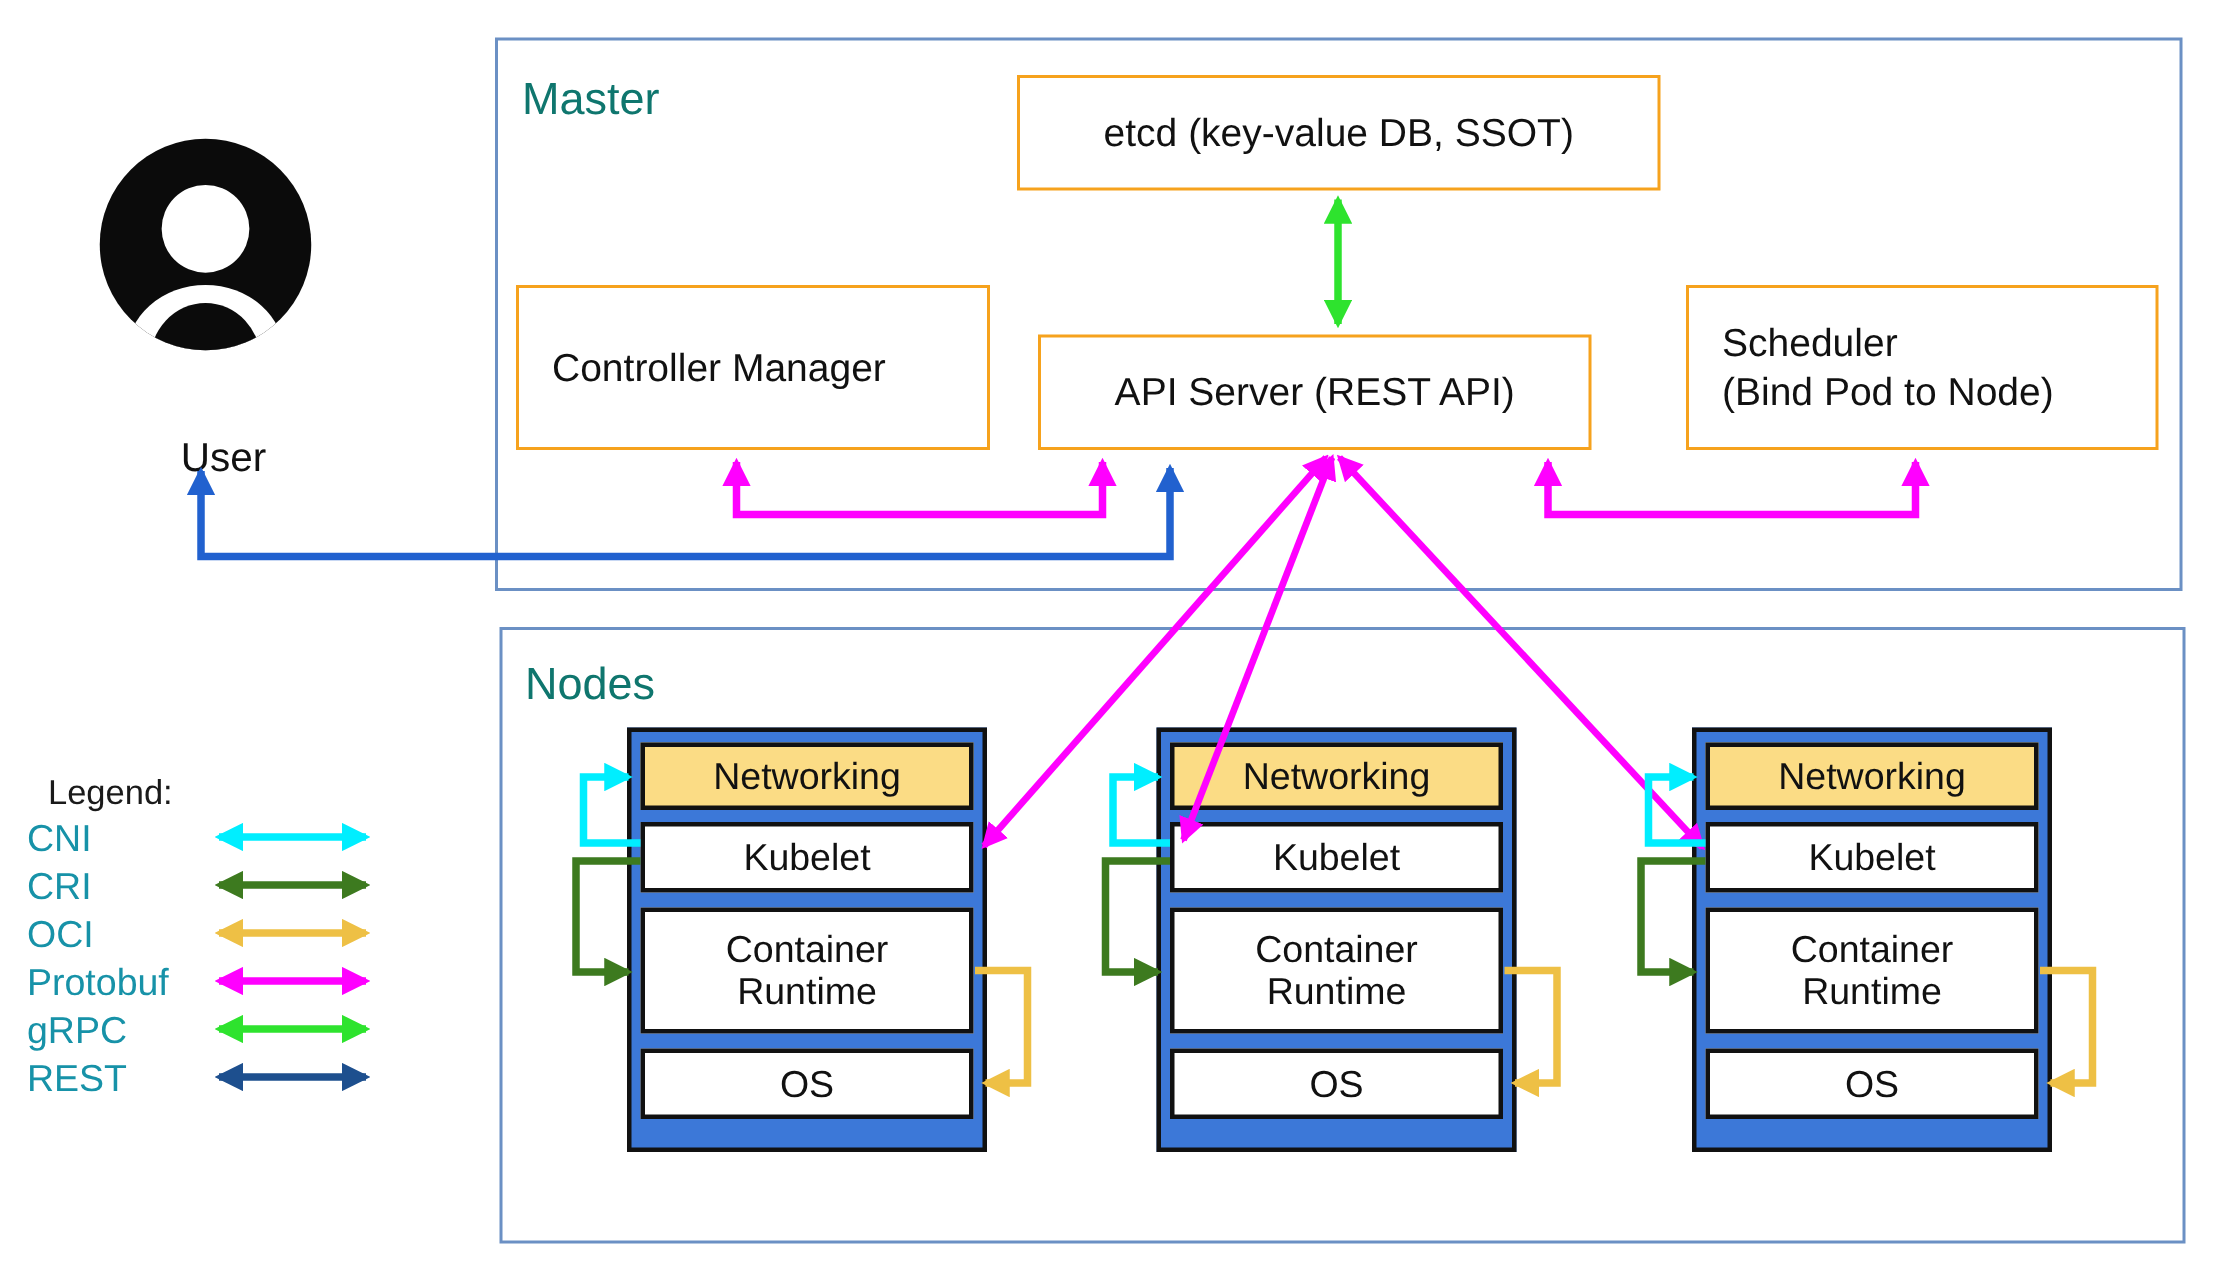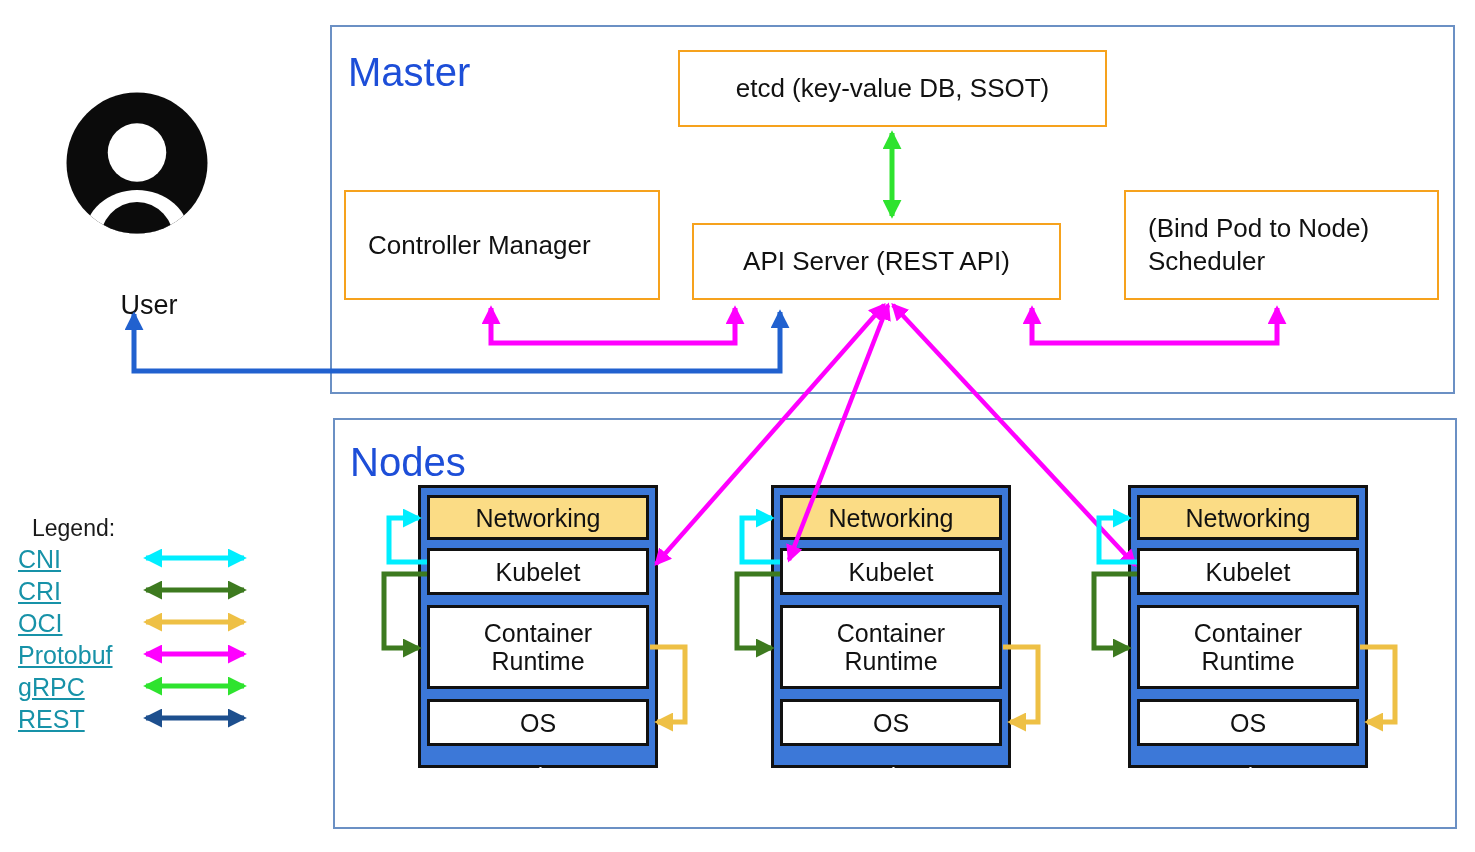--- a/index.html
+++ b/index.html
@@ -8,21 +8,21 @@
     --c-box_border:#f6a21d; --c-frame_border:#6b90c4; --c-node_fill:#3c78d8;
     --c-networking_fill:#fbdc85; --c-legend_link:#1792a8; --c-text:#111111;
   }
   html,body{margin:0;padding:0;background:#ffffff;}
   #stage{
     position:relative;width:1475px;height:852px;background:#ffffff;
     font-family:"Liberation Sans", sans-serif;color:var(--c-text);overflow:hidden;
   }
   .abs{position:absolute;}
   .frame{border:2px solid var(--c-frame_border);background:transparent;}
-  .frame-title{font-size:40px;color:#1d4ed8;}
+  .frame-title{font-size:30px;color:#0f766e;}
   .obox{
     border:2px solid var(--c-box_border);background:#ffffff;font-size:26px;
     display:flex;align-items:center;justify-content:center;text-align:center;
     box-sizing:border-box;line-height:33px;
   }
   .obox.left{justify-content:flex-start;text-align:left;padding-left:22px;}
   .obox .two-line{display:block;}
   .node{
     position:absolute;width:240px;height:283px;box-sizing:border-box;
     background:var(--c-node_fill);border:3px solid #111;top:485px;
@@ -36,21 +36,21 @@
   .layer.kubelet{top:60px;height:47px;}
   .layer.runtime{top:117px;height:84px;padding:0 42px;}
   .layer.os{top:211px;height:47px;}
   .node-label{
     position:absolute;left:0;top:276px;width:100%;text-align:center;
     color:#ffffff;font-size:23px;
   }
   .user-label{font-size:27px;text-align:center;}
   .legend-title{font-size:23px;color:#1a1a1a;}
   .legend-item{
-    font-size:25px;color:var(--c-legend_link);text-decoration:underline;
+    font-size:25px;color:var(--c-legend_link);
     cursor:pointer;line-height:32px;
   }
   
   .st-cni{stroke:var(--c-cni);}       .hd-cni{fill:var(--c-cni);}
   .st-cri{stroke:var(--c-cri);}       .hd-cri{fill:var(--c-cri);}
   .st-oci{stroke:var(--c-oci);}       .hd-oci{fill:var(--c-oci);}
   .st-protobuf{stroke:var(--c-protobuf);} .hd-protobuf{fill:var(--c-protobuf);}
   .st-grpc{stroke:var(--c-grpc);}     .hd-grpc{fill:var(--c-grpc);}
   .st-json{stroke:var(--c-json);}     .hd-json{fill:var(--c-json);}
   .st-user{stroke:var(--c-user_arrow);} .hd-user{fill:var(--c-user_arrow);}
@@ -73,22 +73,22 @@
   <div class="abs obox" style="left:692px;top:223px;width:369px;height:77px;">API Server (REST API)</div>
 
   <div class="abs obox left" style="left:344px;top:190px;width:316px;height:110px;">
     <span class="two-line">
       <span style="display:block">Controller Manager</span>
     </span>
   </div>
 
   <div class="abs obox left" style="left:1124px;top:190px;width:315px;height:110px;">
     <span class="two-line">
+      <span style="display:block">Scheduler</span>
       <span style="display:block">(Bind Pod to Node)</span>
-      <span style="display:block">Scheduler</span>
     </span>
   </div>
 
   <svg class="abs" style="left:62px;top:88px;" width="150" height="150" viewBox="0 0 100 100">
     <defs>
         <clipPath id="uclip">
           <circle cx="50" cy="50" r="47"></circle>
         </clipPath>
       </defs>
     <circle cx="50" cy="50" r="47" fill="#0b0b0b"></circle>

